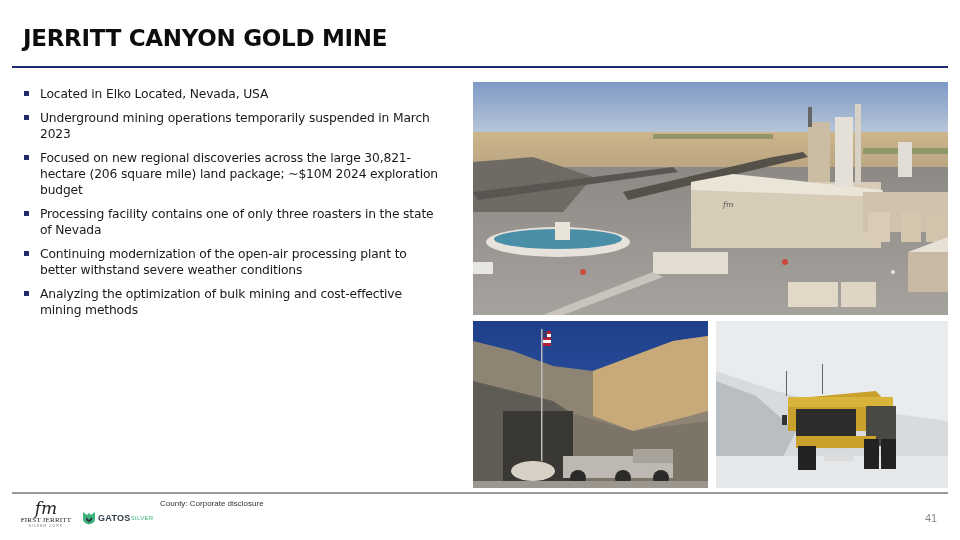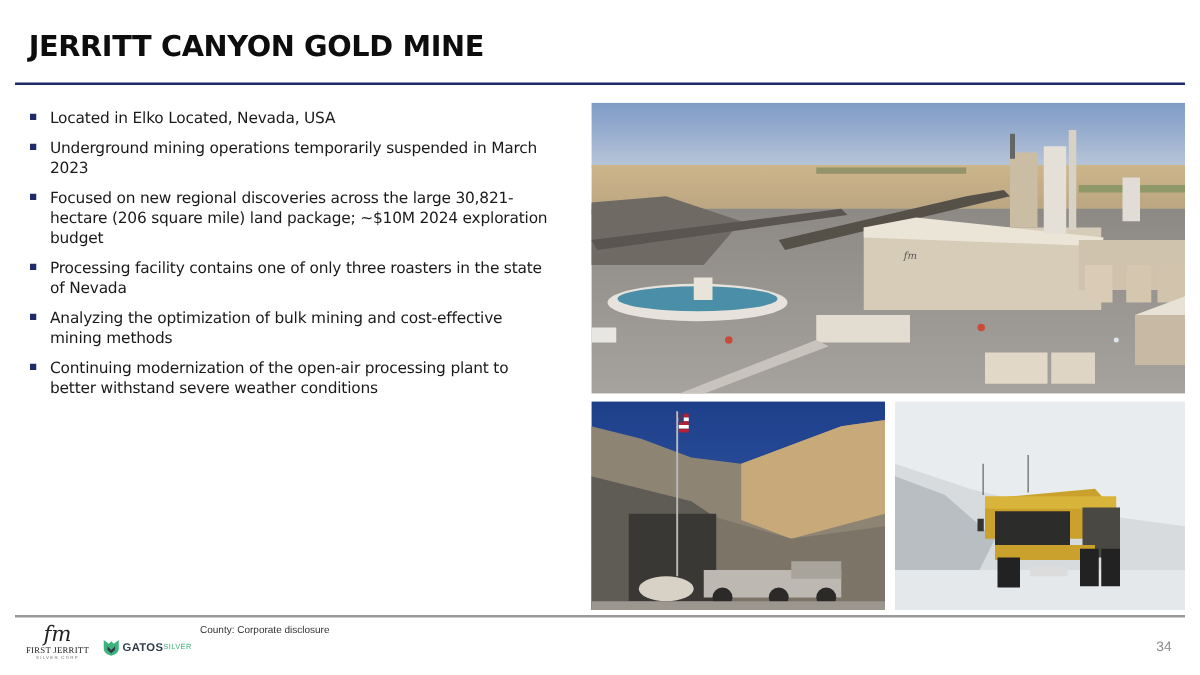--- a/index.html
+++ b/index.html
@@ -77,22 +77,22 @@
 <body>
 
 <h1 class="title">JERRITT CANYON GOLD MINE</h1>
 <div class="title-rule"></div>
 
 <ul class="bullets">
   <li><span class="sq"></span><span>Located in Elko Located, Nevada, USA</span></li>
   <li><span class="sq"></span><span>Underground mining operations temporarily suspended in March 2023</span></li>
   <li><span class="sq"></span><span>Focused on new regional discoveries across the large 30,821-hectare (206 square mile) land package; ~$10M 2024 exploration budget</span></li>
   <li><span class="sq"></span><span>Processing facility contains one of only three roasters in the state of Nevada</span></li>
+  <li><span class="sq"></span><span>Continuing modernization of the open-air processing plant to better withstand severe weather conditions</span></li>
   <li><span class="sq"></span><span>Analyzing the optimization of bulk mining and cost-effective mining methods</span></li>
-  <li><span class="sq"></span><span>Continuing modernization of the open-air processing plant to better withstand severe weather conditions</span></li>
 </ul>
 
 <div class="photo photo-plant">
   <svg viewBox="0 0 475 233" preserveAspectRatio="none">
     <defs>
       <linearGradient id="sky" x1="0" y1="0" x2="0" y2="1">
         <stop offset="0" stop-color="#7e9ac6"></stop>
           <stop offset="1" stop-color="#b8c6d8"></stop>
       </linearGradient>
       <linearGradient id="field" x1="0" y1="0" x2="0" y2="1">
@@ -212,13 +212,13 @@
     <path d="M1 1 L5 4 L7 2 L9 4 L13 1 L13 8 Q13 12 7 13.5 Q1 12 1 8 Z" fill="#3bb37a"></path>
     <path d="M4 6 L7 9 L10 6 L10 9 L7 11.5 L4 9 Z" fill="#2e3a46"></path>
   </svg>
   <div class="txt">
     <span class="g1">GATOS</span>
     <span class="g2">SILVER</span>
   </div>
 </div>
 
 <div class="source">County: Corporate disclosure</div>
-<div class="page-num">34</div>
+<div class="page-num">41</div>
 
 </body></html>

